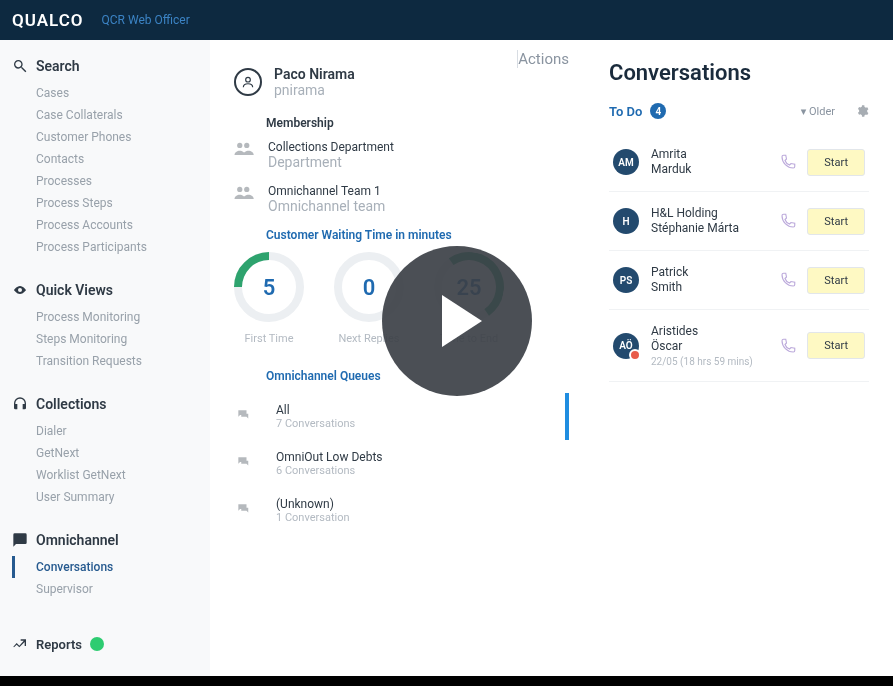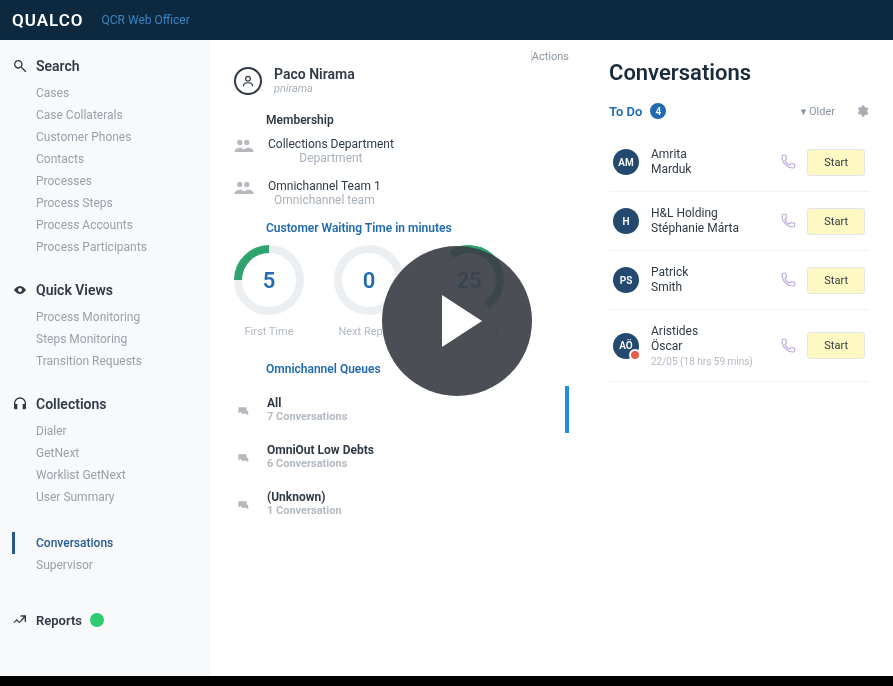--- a/index.html
+++ b/index.html
@@ -14,45 +14,45 @@
 .sidebar { width: 210px; background: #f8f9fa; padding: 18px 12px; filter: blur(0.5px); font-size: 12px; color: #98a1aa; }
 .sidebar-section { margin-bottom: 24px; }
 .sidebar-heading { display: flex; align-items: center; gap: 8px; color: #2f3a45; font-weight: 600; font-size: 14px; margin-bottom: 8px; }
 .sidebar-heading svg { width: 16px; height: 16px; fill: #2f3a45; }
 .sidebar-item { padding: 4px 0 4px 24px; color: #98a1aa; cursor: pointer; }
 .sidebar-item.active { color: #265a8f; font-weight: 500; border-left: 3px solid #265a8f; padding-left: 21px; }
 .reports-row { display: flex; align-items: center; gap: 8px; color: #2f3a45; font-weight: 600; font-size: 13px; margin-top: 36px; }
 .dot-badge { width: 14px; height: 14px; border-radius: 50%; background: #2ecc71; display:inline-block; }
 
 .middle { flex: 1; background: #fff; padding: 16px 24px; filter: blur(0.5px); position: relative; }
-.actions-link { position: absolute; right: 24px; top: 10px; font-size: 11px; color: #8a94a0; border-left: 1px solid #d8dde3; }
+.actions-link { position: absolute; right: 24px; top: 10px; font-size: 15px; color: #8a94a0; border-left: 1px solid #d8dde3; }
 .user-row { display: flex; align-items: center; gap: 12px; margin-bottom: 18px; margin-top: 10px; }
 .avatar-icon { width: 28px; height: 28px; border: 2px solid #2f3a45; border-radius: 50%; display:flex; align-items:center; justify-content:center; }
 .user-name { font-size: 14px; font-weight: 600; color: #2f3a45; }
-.user-sub { font-size: 11px; color: #a8b0b9; font-style: italic; }
+.user-sub { font-size: 14px; color: #a8b0b9; }
 
 .section-label { font-size: 12px; font-weight: 600; color: #2f3a45; margin-bottom: 10px; padding-left: 32px; }
 .section-label.blue { color: #1f6ab0; }
 
 .member-item { display: flex; gap: 12px; margin-bottom: 14px; }
 .member-icon { width: 22px; height: 14px; opacity: .35; }
 .member-icon svg { width: 100%; height: 100%; fill: #2f3a45; }
 .member-title { font-size: 12px; color: #2f3a45; }
-.member-sub { font-size: 12px; color: #a8b0b9; text-align: center; }
+.member-sub { font-size: 14px; color: #a8b0b9; }
 
 .gauges { display: flex; gap: 30px; margin-top: 10px; margin-bottom: 24px; }
 .gauge { text-align: center; }
 .ring { width: 70px; height: 70px; border-radius: 50%; border: 8px solid #eceff2; display:flex; align-items:center; justify-content:center; margin: 0 auto 10px; position: relative; }
 .ring.g1::before { content:""; position:absolute; inset:-8px; border-radius:50%; border:8px solid transparent; border-top-color:#2ea36e; transform: rotate(-45deg); }
 .ring.g3::before { content:""; position:absolute; inset:-8px; border-radius:50%; border:8px solid transparent; border-top-color:#2ea36e; border-right-color:#2ea36e; transform: rotate(10deg); }
 .ring-val { font-size: 22px; font-weight: 600; color: #1f6ab0; }
 .gauge-label { font-size: 11px; color: #b3bac2; }
 
 .queues { position: relative; }
-.queue-item { display:flex; align-items: flex-end; gap: 15px; padding: 10px 0; font-weight: bold; }
+.queue-item { display:flex; align-items: center; gap: 24px; padding: 10px 0; }
 .queue-item.active { border-right: 4px solid #1f8de0; background: #fff; }
 .queue-icon { opacity: .35; }
 .queue-icon svg { width: 18px; height: 14px; fill: #2f3a45; }
 .queue-title { font-size: 12px; color: #2f3a45; }
 .queue-sub { font-size: 11px; color: #b3bac2; }
 
 .right { width: 300px; padding: 20px 24px 20px 16px; background: #fff; }
 .right-title { font-size: 22px; font-weight: 600; color: #1a2b3c; margin-bottom: 18px; }
 .todo-row { display:flex; align-items:center; justify-content:space-between; margin-bottom: 14px; }
 .todo-left { display:flex; align-items:center; gap:8px; font-size:13px; font-weight:600; color:#1f6ab0; }
@@ -124,20 +124,26 @@
           </svg>
         <span>Collections</span>
       </div>
       <div class="sidebar-item">Dialer</div>
       <div class="sidebar-item">GetNext</div>
       <div class="sidebar-item">Worklist GetNext</div>
       <div class="sidebar-item">User Summary</div>
     </div>
 
     <div class="sidebar-section">
+      <div class="sidebar-heading">
+        <svg viewBox="0 0 24 24">
+            <path d="M20 2H4a2 2 0 00-2 2v18l4-4h14a2 2 0 002-2V4a2 2 0 00-2-2z"></path>
+          </svg>
+        <span>Omnichannel</span>
+      </div>
       <div class="sidebar-item active">Conversations</div>
       <div class="sidebar-item">Supervisor</div>
     </div>
 
     <div class="reports-row">
       <svg viewBox="0 0 24 24" width="16" height="16" fill="#2f3a45">
           <path d="M3 17l4-4 4 4 8-8v6h2V5h-8v2h4.59L11 14.59l-4-4L2 16l1 1z"></path>
         </svg>
       <span>Reports</span>
       <span class="dot-badge"></span>

